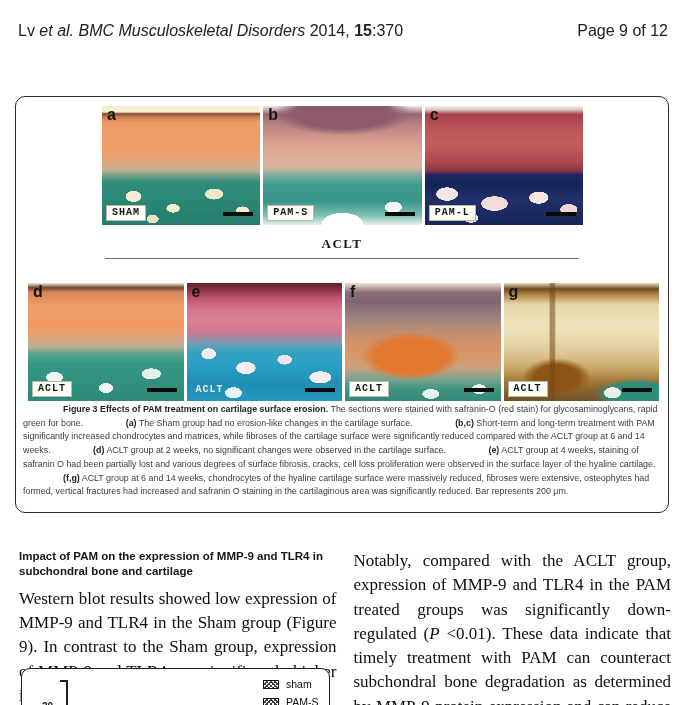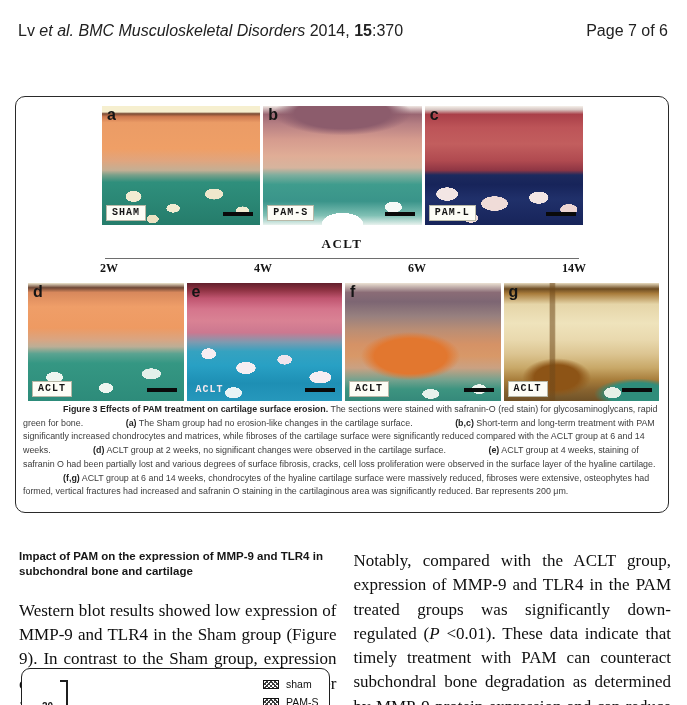--- a/index.html
+++ b/index.html
@@ -86,21 +86,21 @@
     font:600 12px "Liberation Serif", serif; color:#141414; }
 
   
   .caption { position:absolute; left:7px; right:6px; top:306px;
     font-size:8.9px; line-height:13.7px; color:#3c3c3c; }
   .caption .seg-b { color:#1f1f1f;padding-left:40px; }
 
   
   .columns { position:absolute; top:549px; left:19px; width:652px; display:flex; gap:17px; }
   .col { width:318px; }
-  .section-heading { font:700 11.5px/1.34 "Liberation Sans", sans-serif; color:#161616; margin-bottom:19px; }
+  .section-heading { font:700 11.5px/1.34 "Liberation Sans", sans-serif; color:#161616; margin-bottom:7px; }
   .body-par { font-family:"Liberation Serif", serif; font-size:17px; line-height:1.43;
     text-align:justify; color:#0e0e0e; }
 
   
   .chartbox { position:absolute; left:21px; top:668px; width:309px; height:90px;
     border:1.6px solid #1f1f1f; border-radius:9px; background:#fff; }
   .chart-y25 { position:absolute; left:20px; top:6px;  font:700 10px "Liberation Sans", sans-serif; color:#161616;margin-top:32px; }
   .chart-y20 { position:absolute; left:20px; top:32px; font:700 10px "Liberation Sans", sans-serif; color:#161616; }
   .chart-tick { position:absolute; left:38px; top:11px; width:6px; height:1.8px; background:#1f1f1f; }
   .chart-axis { position:absolute; left:44px; top:11px; width:1.8px; height:75px; background:#1f1f1f; }
@@ -111,21 +111,21 @@
      repeating-linear-gradient(-45deg, #3c3c3c 0 1px, #ffffff 1px 3px); }
   .legend-label { font-size:10.5px; color:#101010; }
 </style>
 </head>
 <body>
 
 <div>
 
   <div class="hdr">
     <div><span>Lv </span><span class="seg-i">et al. BMC Musculoskeletal Disorders</span><span> 2014, </span><span class="seg-b">15</span><span>:370</span></div>
-    <div class="hdr-page">Page 7 of 6</div>
+    <div class="hdr-page">Page 9 of 12</div>
   </div>
 
   <div class="figbox">
 
     <div class="panel-row row-top">
       <div class="panel panel-a">
         <span class="pletter">a</span>
         <span class="plabel">SHAM</span>
         <span class="scalebar"></span>
       </div>
@@ -136,26 +136,20 @@
       </div>
       <div class="panel panel-c">
         <span class="pletter">c</span>
         <span class="plabel">PAM-L</span>
         <span class="scalebar"></span>
       </div>
     </div>
 
     <div class="tl-title">ACLT</div>
     <div class="tl-line"></div>
-    <div class="tl-ticks">
-      <span>2W</span>
-      <span>4W</span>
-      <span>6W</span>
-      <span>14W</span>
-    </div>
 
     <div class="panel-row row-bottom">
       <div class="panel panel-d">
         <span class="pletter">d</span>
         <span class="plabel">ACLT</span>
         <span class="scalebar"></span>
       </div>
       <div class="panel panel-e">
         <span class="pletter">e</span>
         <span class="plabel">ACLT</span>

